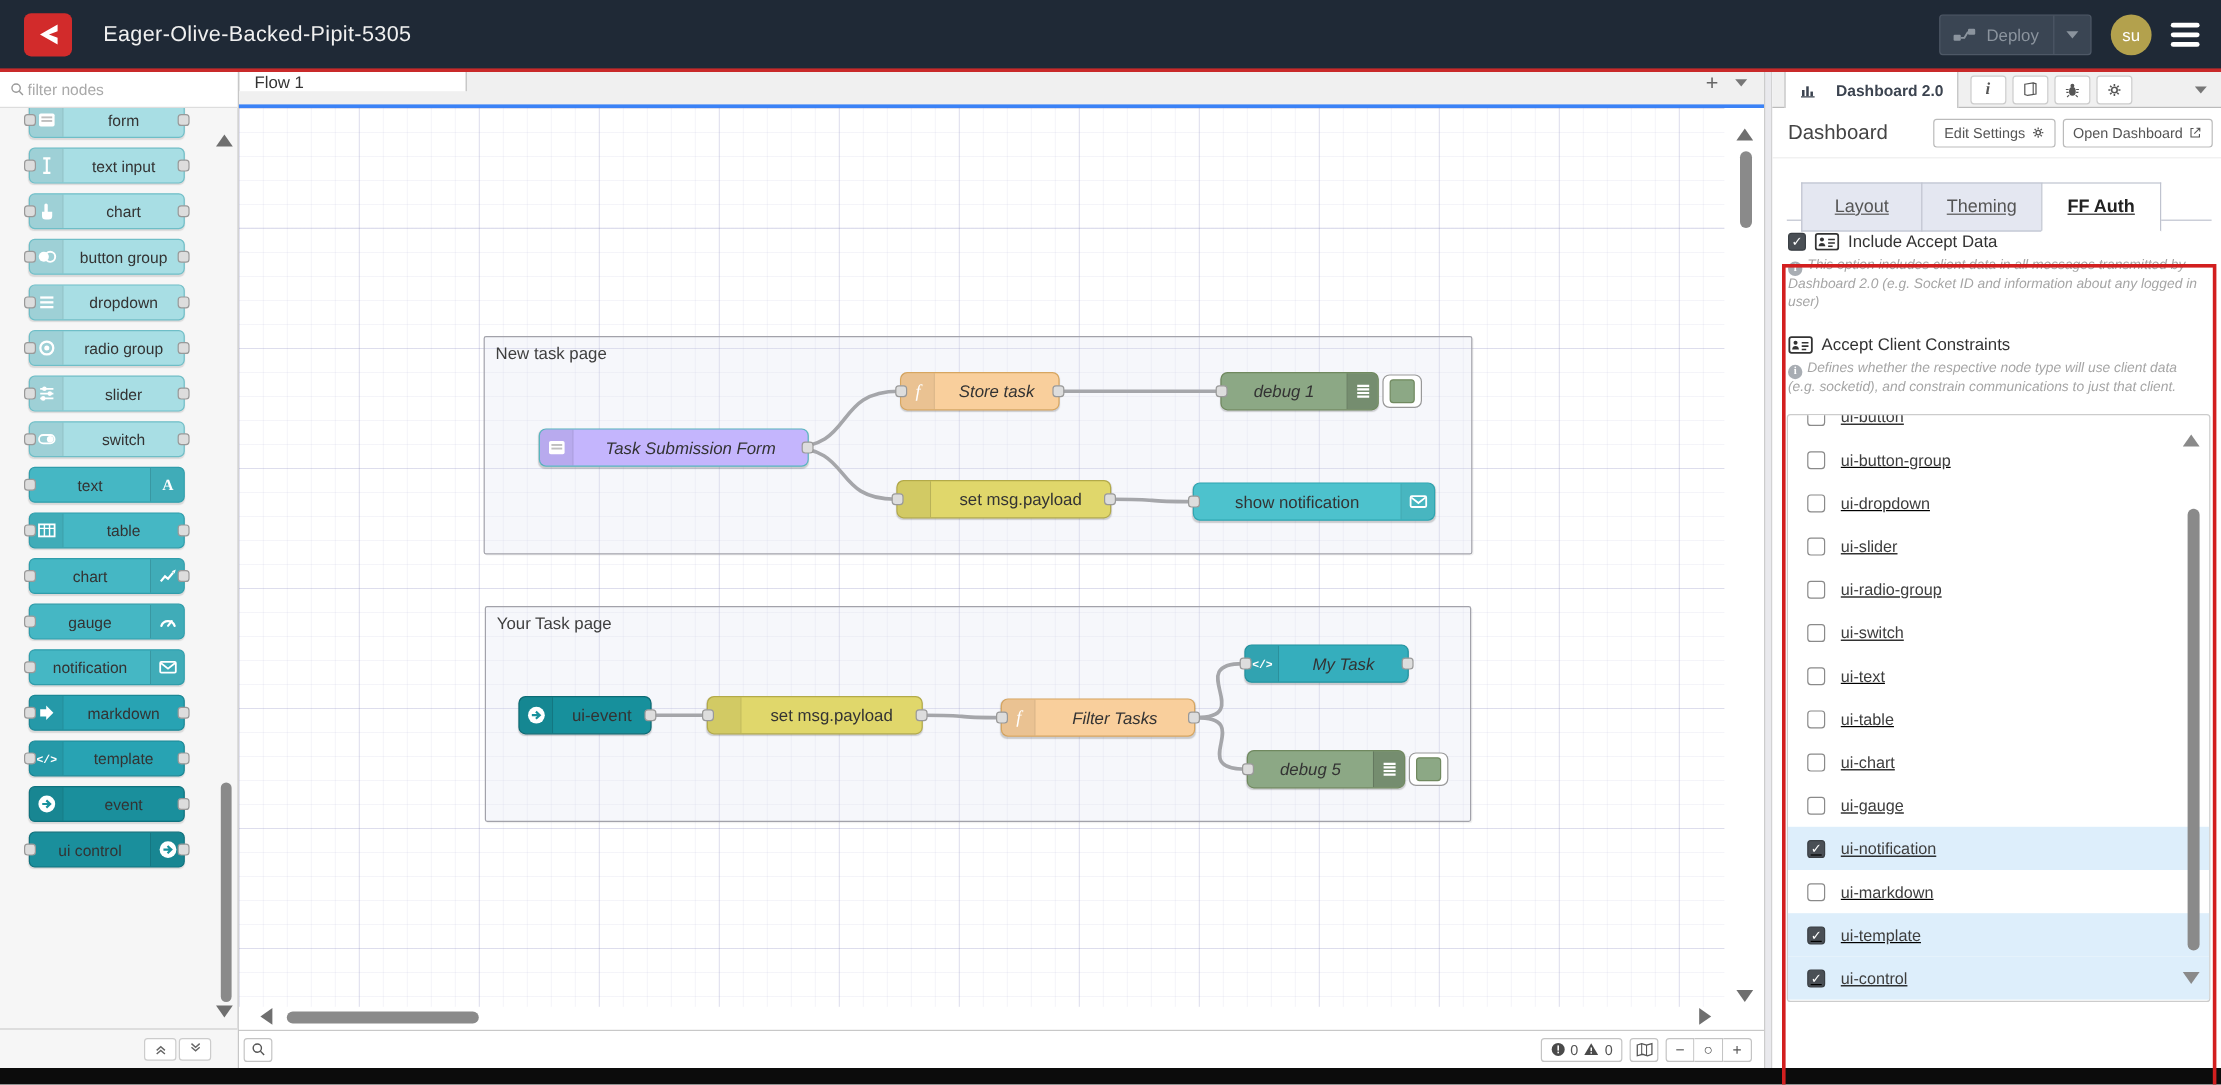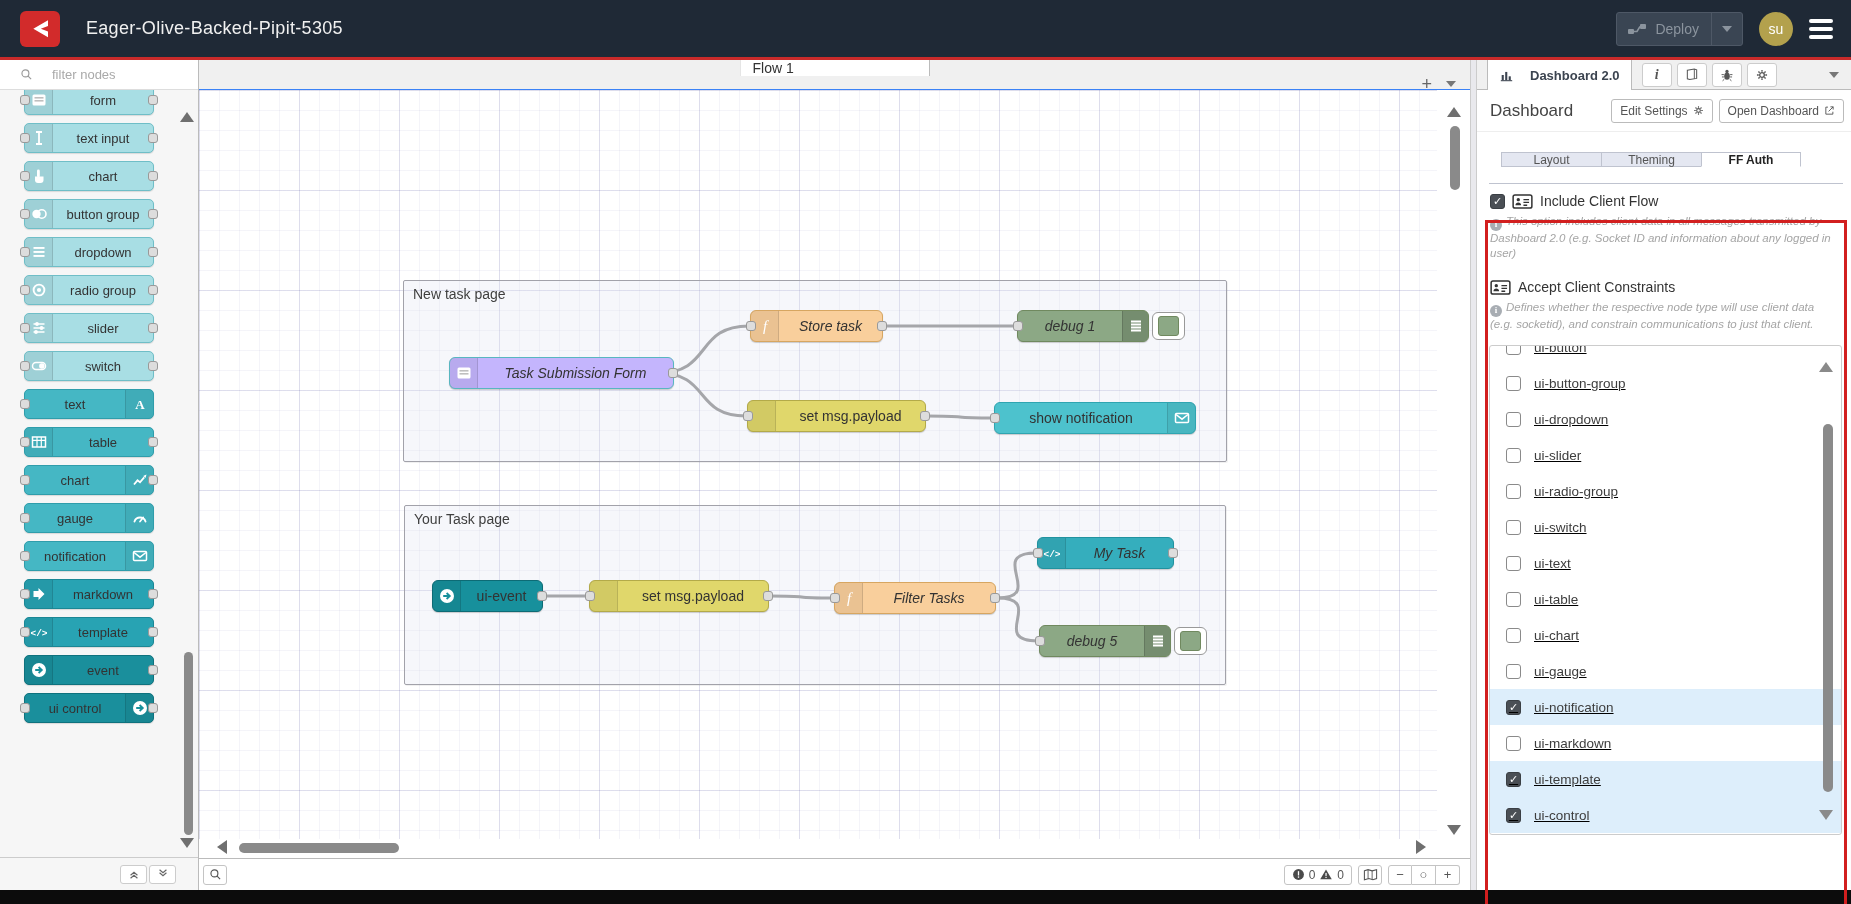--- a/index.html
+++ b/index.html
@@ -16,21 +16,21 @@
   .deploy-btn .dicon { padding-left:10px; display:flex; }
   .deploy-caret { border-left:1px solid #4e5866; padding:0 10px; display:flex; align-items:center; height:100%; }
   .caret-down { width:0; height:0; border-left:5px solid transparent; border-right:5px solid transparent; border-top:6px solid #8b949e; }
   .avatar { width:34px; height:34px; border-radius:50%; background:#b3a14d; color:#fff; font-size:14px; display:flex; align-items:center; justify-content:center; }
   .hamburger { display:flex; flex-direction:column; gap:4px; cursor:pointer; }
   .hamburger span { width:24px; height:4px; background:#fff; border-radius:2px; }
 
   
   .main { display:flex; height:830px; }
   .palette { width:199px; position:relative; background:#f6f6f6; border-right:1px solid #bbb; }
-  .palette-search { height:30px; background:#fff; border-bottom:1px solid #ddd; display:flex; align-items:center; padding-left:20px; gap:19px; }
+  .palette-search { height:30px; background:#fff; border-bottom:1px solid #ddd; display:flex; align-items:center; padding-left:8px; gap:2px; }
   .palette-search input { border:none; outline:none; font-size:13px; color:#444; width:130px; background:transparent; font-family:"Liberation Sans",sans-serif;}
   .palette-search input::placeholder { color:#a9a9a9; }
   .palette-nodes { position:absolute; top:30px; bottom:33px; left:0; right:19px; overflow:hidden; padding-top:0; }
   .pnode { position:relative; width:130px; height:30px; margin:0 auto 8px 24px; border-radius:5px; border:1px solid; display:flex; align-items:center; box-shadow:0 1px 1px rgba(0,0,0,.12); cursor:grab; }
   .pnode .plabel { flex:1; text-align:center; font-size:13px; color:#333; white-space:nowrap; overflow:hidden; }
   .istrip { width:28px; align-self:stretch; display:flex; align-items:center; justify-content:center; background:rgba(0,0,0,.06); }
   .istrip.left { border-right:1px solid rgba(0,0,0,.12); border-radius:4px 0 0 4px; }
   .istrip.right { border-left:1px solid rgba(0,0,0,.12); border-radius:0 4px 4px 0; }
   .port { position:absolute; width:10px; height:10px; background:#ddd; border:1px solid #999; border-radius:3px; top:50%; margin-top:-5px; }
   .port.in { left:-5px; } .port.out { right:-5px; }
@@ -44,21 +44,21 @@
   
   .sb-thumb { position:absolute; background:#8a8a8a; border-radius:5px; }
   .tri { width:0; height:0; position:absolute; }
   .tri.up { border-left:7px solid transparent; border-right:7px solid transparent; border-bottom:10px solid #6f6f6f; }
   .tri.down { border-left:7px solid transparent; border-right:7px solid transparent; border-top:10px solid #6f6f6f; }
   .tri.left { border-top:7px solid transparent; border-bottom:7px solid transparent; border-right:10px solid #6f6f6f; }
   .tri.right { border-top:7px solid transparent; border-bottom:7px solid transparent; border-left:10px solid #6f6f6f; }
 
   
   .workspace { flex:1; min-width:0; display:flex; flex-direction:column; }
-  .tabbar { height:30px; background:#f0f0f0; border-bottom:1px solid #3b82f6; display:flex; align-items:center;flex-direction:column; }
+  .tabbar { height:30px; background:#f0f0f0; border-bottom:3px solid #3b82f6; display:flex; align-items:flex-start; }
   .flowtab { width:190px; background:#fff; border-right:1px solid #bbb; border-left:1px solid #e5e5e5; margin-bottom:-1px; font-size:14px; color:#333; display:flex; align-items:center; padding-left:12px; }
   .tabbar-right { margin-left:auto; display:flex; align-items:center; gap:14px; padding-right:14px; }
   .tab-plus { font-size:18px; color:#666; line-height:1; cursor:pointer; }
   .tab-caret { width:0;height:0;border-left:5px solid transparent;border-right:5px solid transparent;border-top:6px solid #777; cursor:pointer; }
 
   .canvas { flex:1; position:relative; background:#fff; overflow:hidden; }
   .grid { position:absolute; left:0; top:0; right:33px; bottom:19px; background-color:#fff;
     background-image:
       linear-gradient(to right, rgba(100,100,170,.16) 1px, transparent 1px),
       linear-gradient(to bottom, rgba(100,100,170,.16) 1px, transparent 1px),
@@ -100,21 +100,21 @@
   .side-iconbtns { display:flex; align-items:center; gap:5px; margin-left:10px; }
   .sib { width:30px; height:24px; background:#fff; border:1px solid #ccc; border-radius:3px; display:flex; align-items:center; justify-content:center; cursor:pointer; }
   .side-tab-caret { margin-left:auto; margin-right:12px; align-self:center; width:0;height:0;border-left:5px solid transparent;border-right:5px solid transparent;border-top:6px solid #777; cursor:pointer;}
   .side-header { height:42px; display:flex; align-items:center; border-bottom:1px solid #eee; }
   .side-title { font-size:17px; color:#444; margin-left:13px; }
   .sh-buttons { margin-left:auto; margin-right:7px; display:flex; gap:6px; }
   .shb { height:24px; padding:0 8px; background:#fff; border:1px solid #bbb; border-radius:3px; font-size:12px; color:#555; display:flex; align-items:center; gap:5px; cursor:pointer; }
   .side-panel { flex:1; position:relative; }
 
   .panel-tabs { position:absolute; left:24px; top:20px; display:flex; z-index:2; }
-  .ptab { width:100px; height:15px; display:flex; align-items:center; justify-content:center; font-size:12px; color:#555; background:#e4e7f1; border:1px solid #bfc3cf; border-right:none; cursor:pointer; }
+  .ptab { width:100px; height:41px; display:flex; align-items:center; justify-content:center; font-size:15px; color:#555; background:#e4e7f1; border:1px solid #bfc3cf; border-right:none; cursor:pointer;text-decoration:underline; }
   .ptab:last-child { border-right:1px solid #bfc3cf; }
   .ptab.active { background:#fff; font-weight:bold; color:#222; border-bottom:1px solid #fff; border-right:1px solid #bfc3cf; }
   .tabs-underline { position:absolute; left:12px; right:8px; top:51px; border-bottom:1px solid #bfc3cf; z-index:1; }
 
   .opt-row { position:absolute; left:13px; display:flex; align-items:center; gap:7px; }
   .opt-label { font-size:14px; color:#333; }
   .checkbox { width:15px; height:15px; border:1px solid #8a8a8a; border-radius:3px; background:#fff; display:flex; align-items:center; justify-content:center; font-size:11px; color:#fff; cursor:pointer; flex:0 0 auto;}
   .checkbox.checked { background:#4a4f55; border-color:#3a3f44; }
   .desc { position:absolute; left:13px; width:344px; font-size:11.5px; font-style:italic; color:#a5a5a5; line-height:1.32; }
   .info-i { display:inline-flex; width:12px; height:12px; border-radius:50%; background:#a8adb3; color:#fff; font-size:9px; font-weight:bold; font-style:normal; align-items:center; justify-content:center; margin-right:4px; vertical-align:-2px; font-family:"Liberation Serif",serif; }
@@ -616,21 +616,21 @@
           </div>
 
         <div class="opt-row" style="top:61px;">
           <span class="checkbox checked" id="icd-checkbox">✓</span>
           <svg width="21" height="15" viewBox="0 0 22 16">
               <rect x="1" y="1" width="20" height="14" rx="2" fill="none" stroke="#333" stroke-width="1.6"></rect>
               <circle cx="6.5" cy="6" r="1.8" fill="#333"></circle>
               <path d="M3.5 12c0-2 1.4-3 3-3s3 1 3 3z" fill="#333"></path>
               <path d="M12 6h6M12 9h6M12 12h4" stroke="#333" stroke-width="1.4"></path>
             </svg>
-          <span class="opt-label">Include Client Flow</span>
+          <span class="opt-label">Include Accept Data</span>
         </div>
         <div class="desc" style="top:82px;">
           <span class="info-i">i</span><span>This option includes client data in all messages transmitted by Dashboard 2.0 (e.g. Socket ID and information about any logged in user)</span>
         </div>
 
         <div class="opt-row" style="top:147px;">
           <svg width="21" height="15" viewBox="0 0 22 16">
               <rect x="1" y="1" width="20" height="14" rx="2" fill="none" stroke="#333" stroke-width="1.6"></rect>
               <circle cx="6.5" cy="6" r="1.8" fill="#333"></circle>
               <path d="M3.5 12c0-2 1.4-3 3-3s3 1 3 3z" fill="#333"></path>

